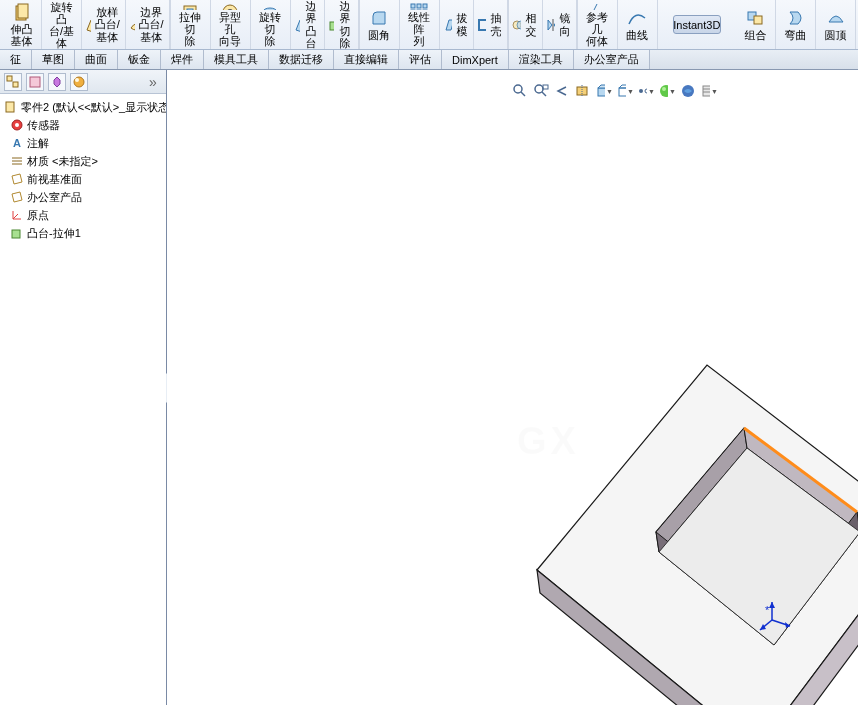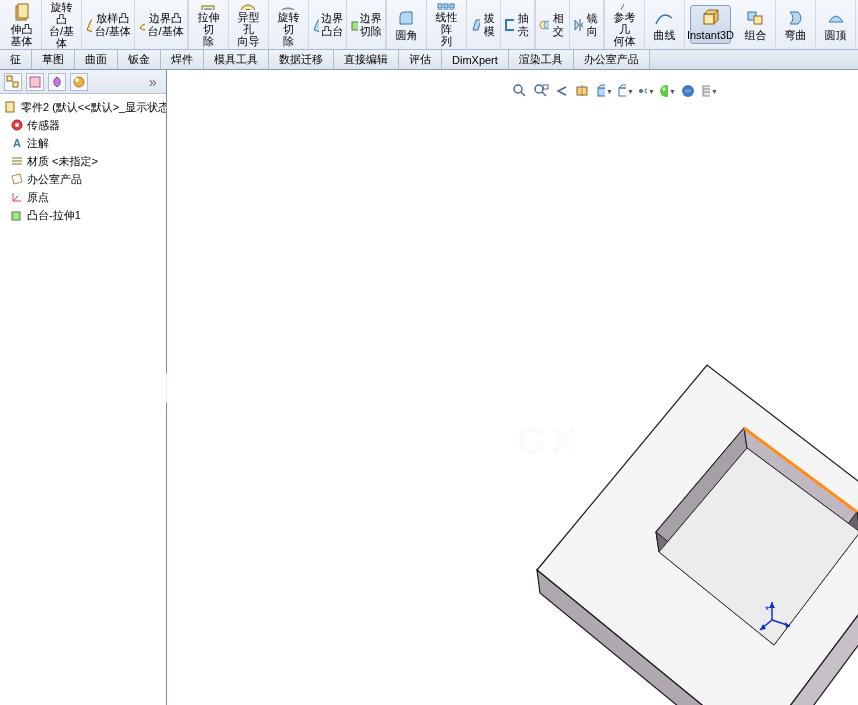--- a/index.html
+++ b/index.html
@@ -3,21 +3,21 @@
 <meta charset="utf-8">
 <style>
 *{box-sizing:border-box;margin:0;padding:0;font-family:"Microsoft YaHei","SimSun",sans-serif;font-size:11px;}
 body{width:858px;height:705px;background:#fff;overflow:hidden;position:relative;}
 .ribbon{height:50px;background:linear-gradient(#f5f8fc,#e8eef7);border-bottom:1px solid #a8b8cf;display:flex;align-items:stretch;padding:0 2px;overflow:hidden;}
 .rbtn{display:flex;flex-direction:column;align-items:center;justify-content:center;padding:2px 4px;min-width:40px;text-align:center;line-height:1.1;border-right:1px solid #d0d8e5;cursor:pointer;}
 .rbtn .ic{width:20px;height:20px;margin-bottom:1px;}
 .rbtn.small{min-width:auto;flex-direction:row;padding:1px 3px;}
 .rbtn.small .ic{width:14px;height:14px;margin:0 2px 0 0;}
 .rcol{display:flex;flex-direction:row;justify-content:flex-end;border-right:1px solid #d0d8e5;}
-.rbtn.inst{background:linear-gradient(#e0e8f5,#c8d5e8);border:1px solid #8aa0c0;border-radius:3px;margin:5px;padding:2px 6px;}
+.rbtn.inst{background:linear-gradient(#e0e8f5,#c8d5e8);border:1px solid #8aa0c0;border-radius:3px;margin:15px;padding:2px 12px;}
 .tabs{height:20px;background:linear-gradient(#e8eef5,#d8e0ea);border-bottom:1px solid #8898b0;display:flex;align-items:stretch;}
 .tab{padding:2px 10px;border-right:1px solid #b0bcce;cursor:pointer;display:flex;align-items:center;background:linear-gradient(#eef3f9,#dde5ef);}
 .main{display:flex;height:635px;}
 .side{width:167px;background:#fff;border-right:1px solid #7a8aa5;display:flex;flex-direction:column;position:relative;}
 .sidetabs{height:24px;background:linear-gradient(#f0f4f9,#e0e7ef);border-bottom:1px solid #b8c4d5;display:flex;align-items:center;padding:0 4px;gap:4px;}
 .stab{width:18px;height:18px;border:1px solid #b0bcce;background:#f5f8fc;cursor:pointer;display:flex;align-items:center;justify-content:center;}
 .stab.exp{margin-left:auto;border:none;background:none;font-size:14px;color:#666;}
 .tree{flex:1;padding:4px 2px;overflow:auto;}
 .tn{display:flex;align-items:center;padding:1px 2px;height:18px;cursor:pointer;white-space:nowrap;text-align:right;}
 .tn .tic{width:14px;height:14px;margin-right:3px;flex-shrink:0;}
@@ -265,20 +265,26 @@
             <line x1="2" y1="4" x2="12" y2="4" stroke="#8a6820"></line>
             <line x1="2" y1="7" x2="12" y2="7" stroke="#8a6820"></line>
             <line x1="2" y1="10" x2="12" y2="10" stroke="#8a6820"></line>
           </svg>
           <span>材质 &lt;未指定&gt;</span>
         </div>
       <div class="tn ind">
           <svg class="tic">
             <path d="M2 4 L10 2 L12 10 L4 12 Z" fill="none" stroke="#b08830"></path>
           </svg>
+          <span>前视基准面</span>
+        </div>
+      <div class="tn ind">
+          <svg class="tic">
+            <path d="M2 4 L10 2 L12 10 L4 12 Z" fill="none" stroke="#b08830"></path>
+          </svg>
           <span>办公室产品</span>
         </div>
       <div class="tn ind">
           <svg class="tic">
             <line x1="3" y1="11" x2="3" y2="3" stroke="#e04040"></line>
             <line x1="3" y1="11" x2="11" y2="11" stroke="#e04040"></line>
             <line x1="3" y1="11" x2="8" y2="6" stroke="#e04040"></line>
           </svg>
           <span>原点</span>
         </div>

